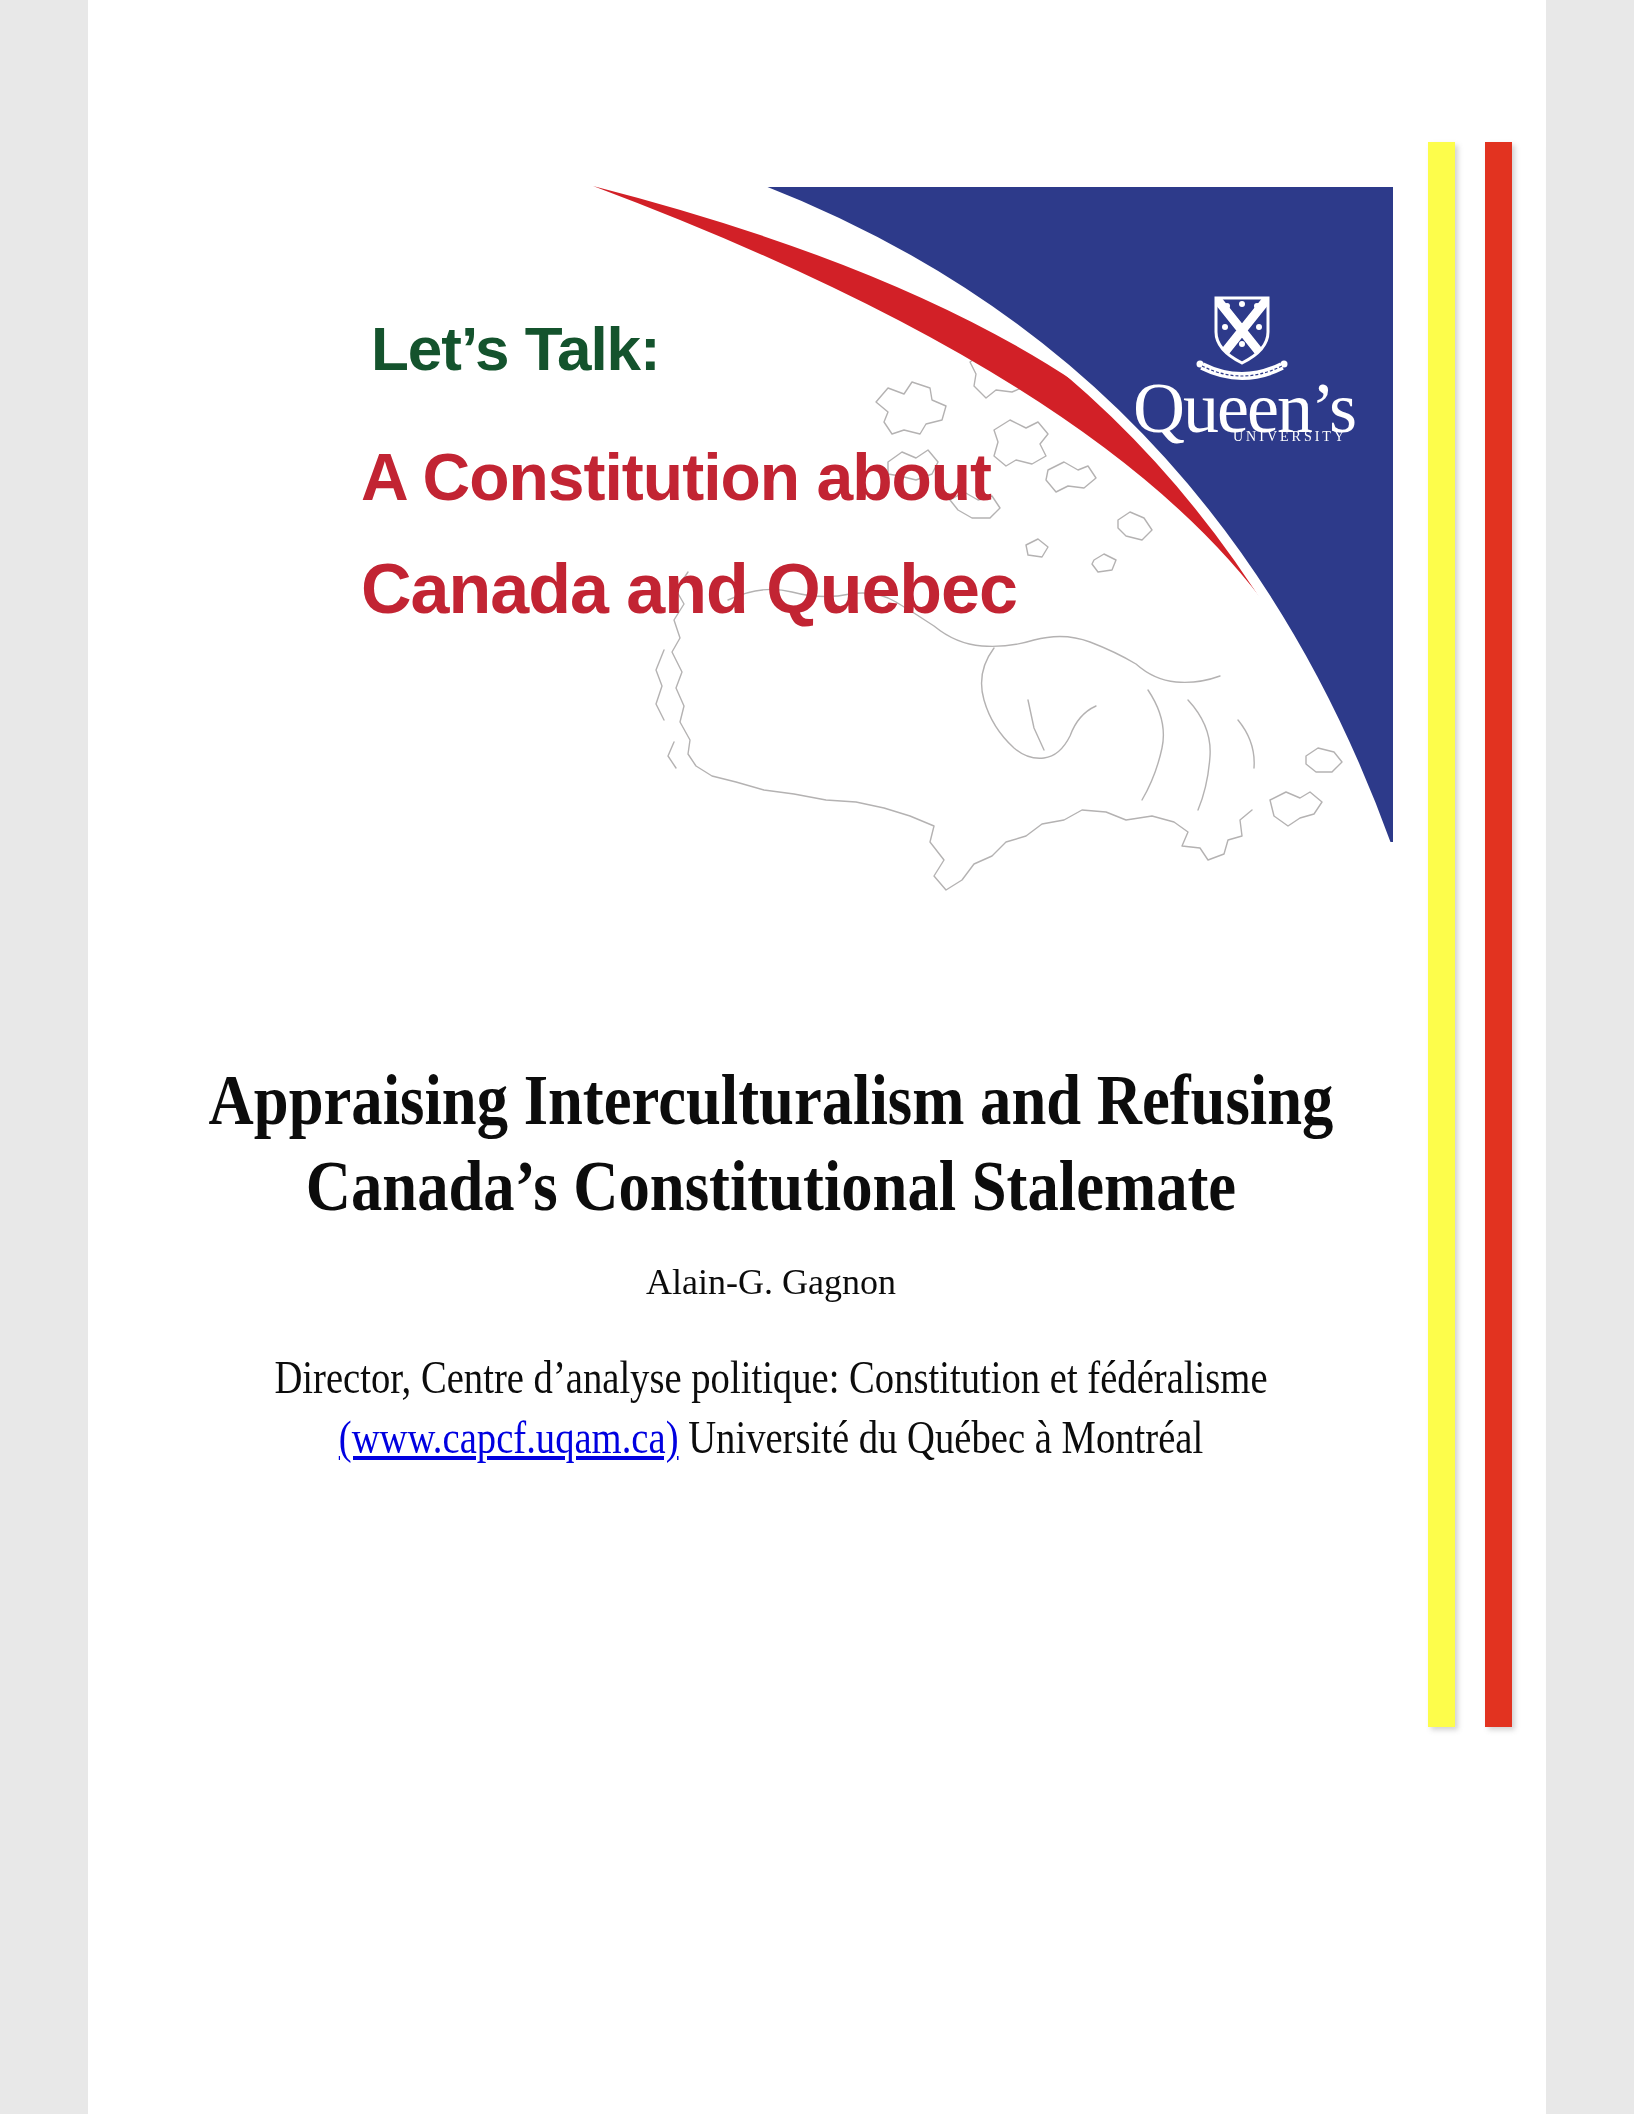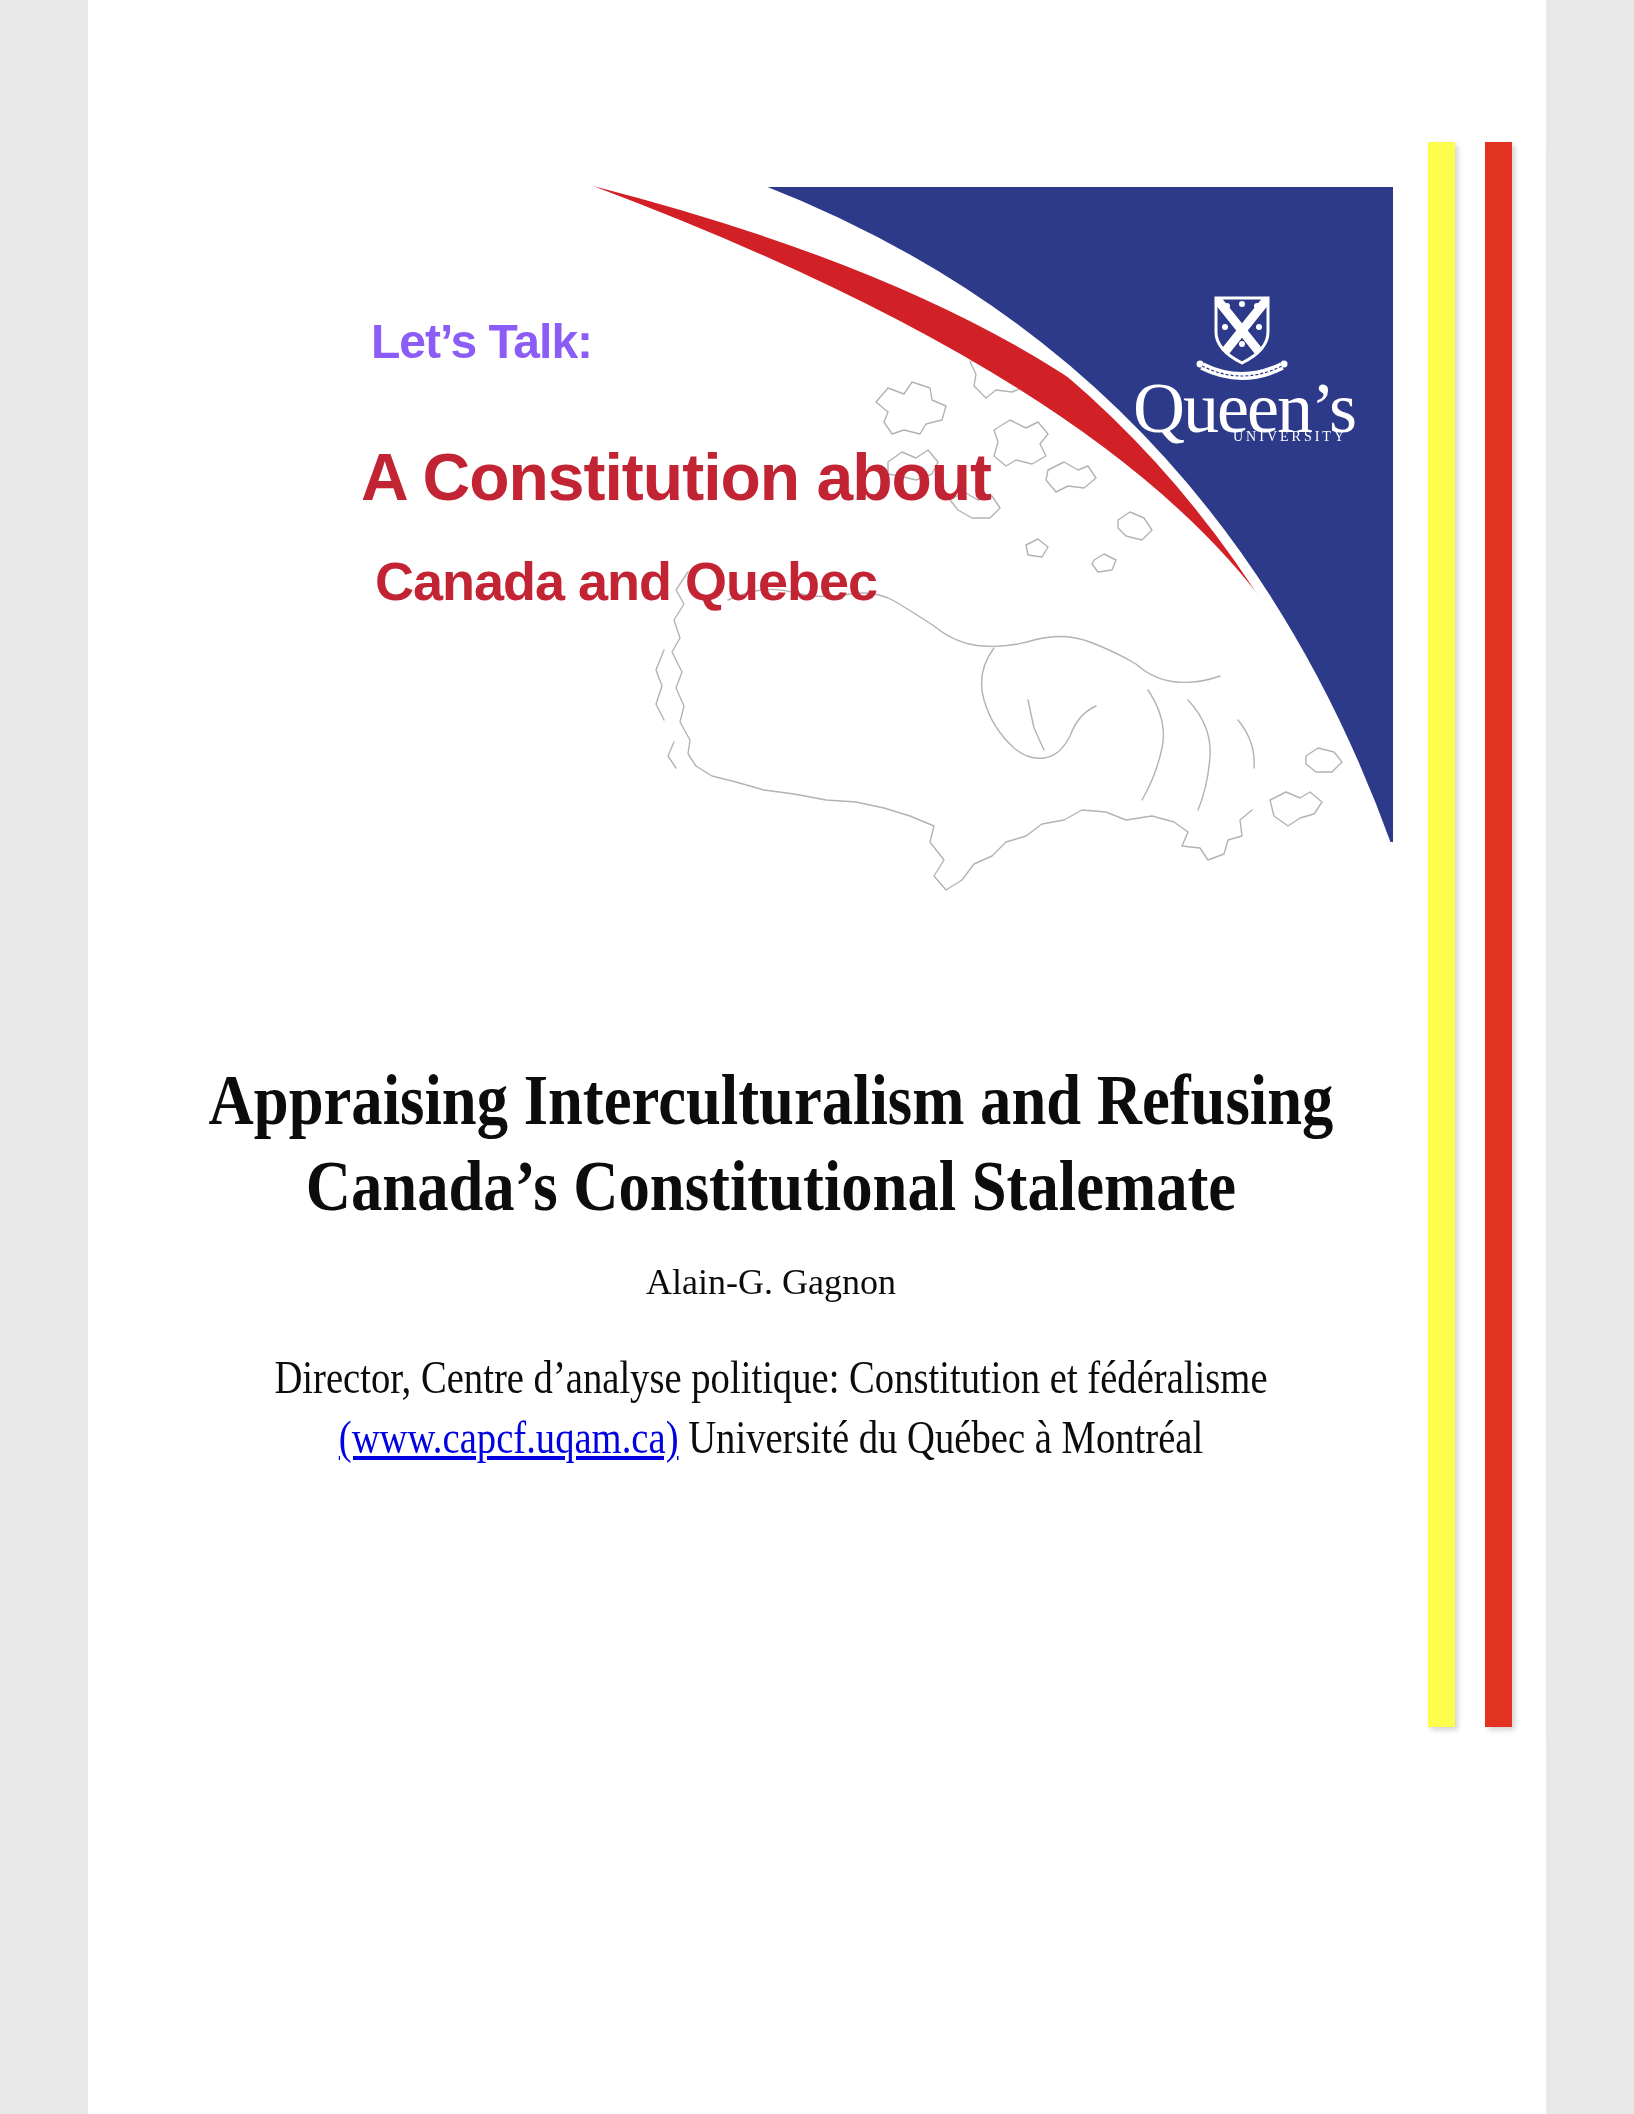--- a/index.html
+++ b/index.html
@@ -15,23 +15,23 @@
   .banner-svg{position:absolute;left:0;top:0;width:1634px;height:920px;}
   
   .tagline{
     position:absolute;
     font-family:"Liberation Sans", sans-serif;
     font-weight:bold;
     line-height:1;
     white-space:nowrap;
     letter-spacing:-1px;
   }
-  .tagline.l1{left:283px;top:318px;font-size:48px;color:#8b5cf6;}
+  .tagline.l1{left:283px;top:318px;font-size:62px;color:#14532d;}
   .tagline.l2{left:273px;top:444px;font-size:66px;color:#c22433;}
-  .tagline.l3{left:287px;top:554px;font-size:54px;color:#c22433;}
+  .tagline.l3{left:273px;top:554px;font-size:70px;color:#c22433;}
   
   .stripe{position:absolute;top:142px;box-shadow:3px 3px 5px rgba(110,110,110,.30);}
   .stripe.yellow{left:1340px;width:27px;height:1585px;background:#fdfd4b;}
   .stripe.red{left:1397px;width:27px;height:1585px;background:#e23320;}
   .stripe.navy{left:1460px;width:28px;height:1598px;background:#0a0d8b;}
   
   .textcol{position:absolute;left:0;width:1366px;text-align:center;}
   .doc-title{
     top:1057px;
     font-size:72px;font-weight:bold;line-height:86px;

